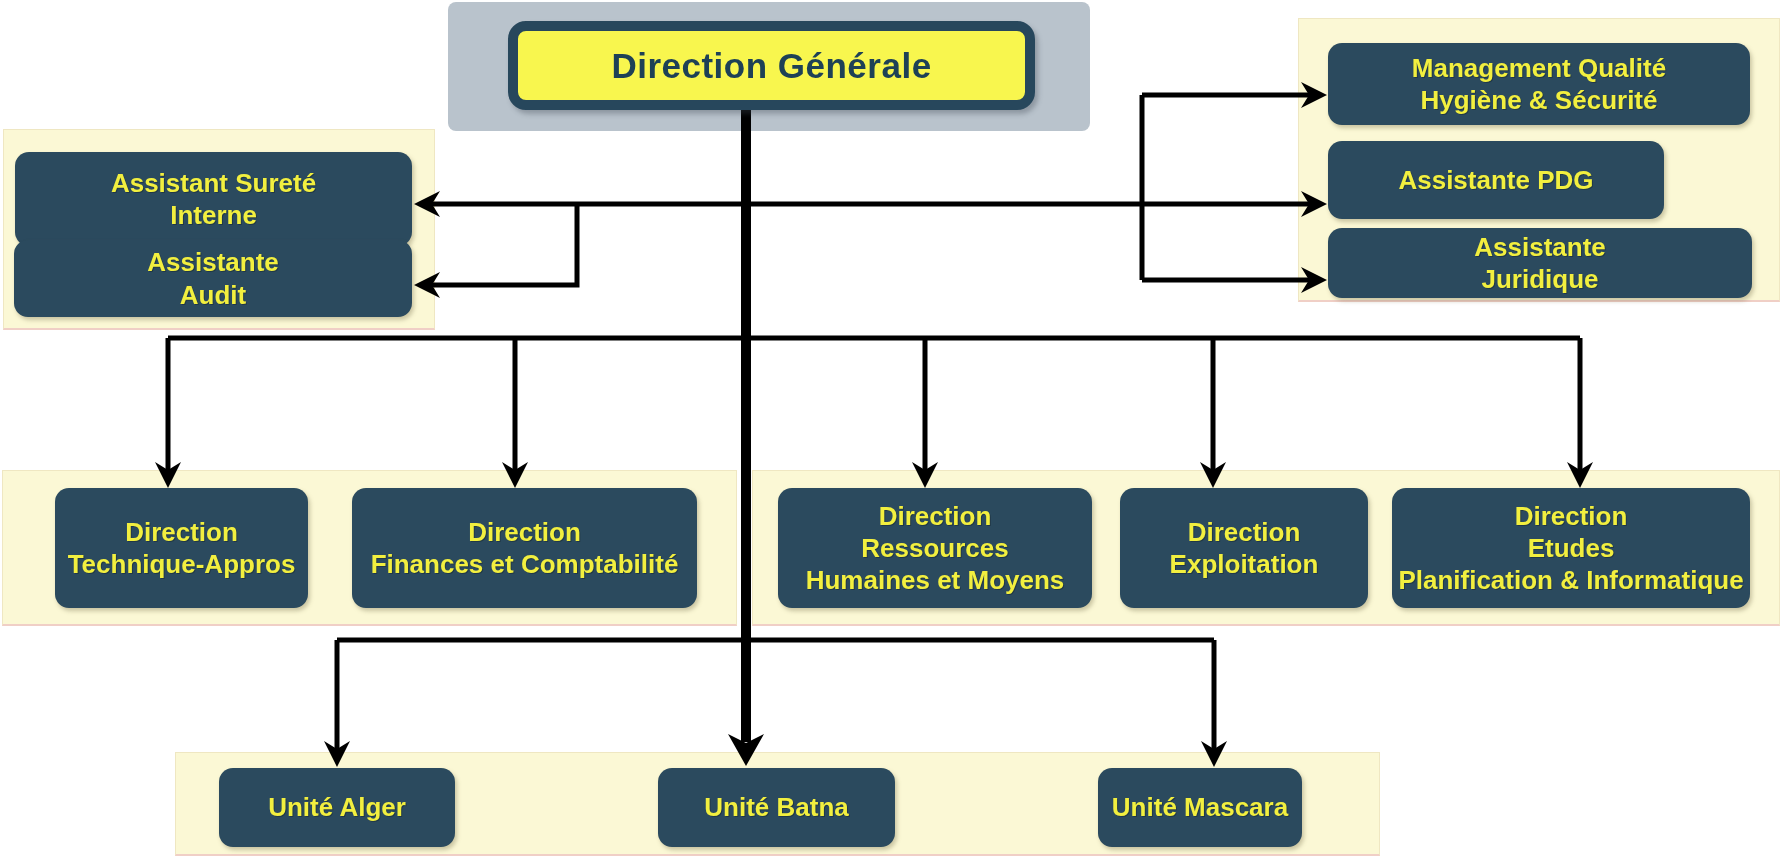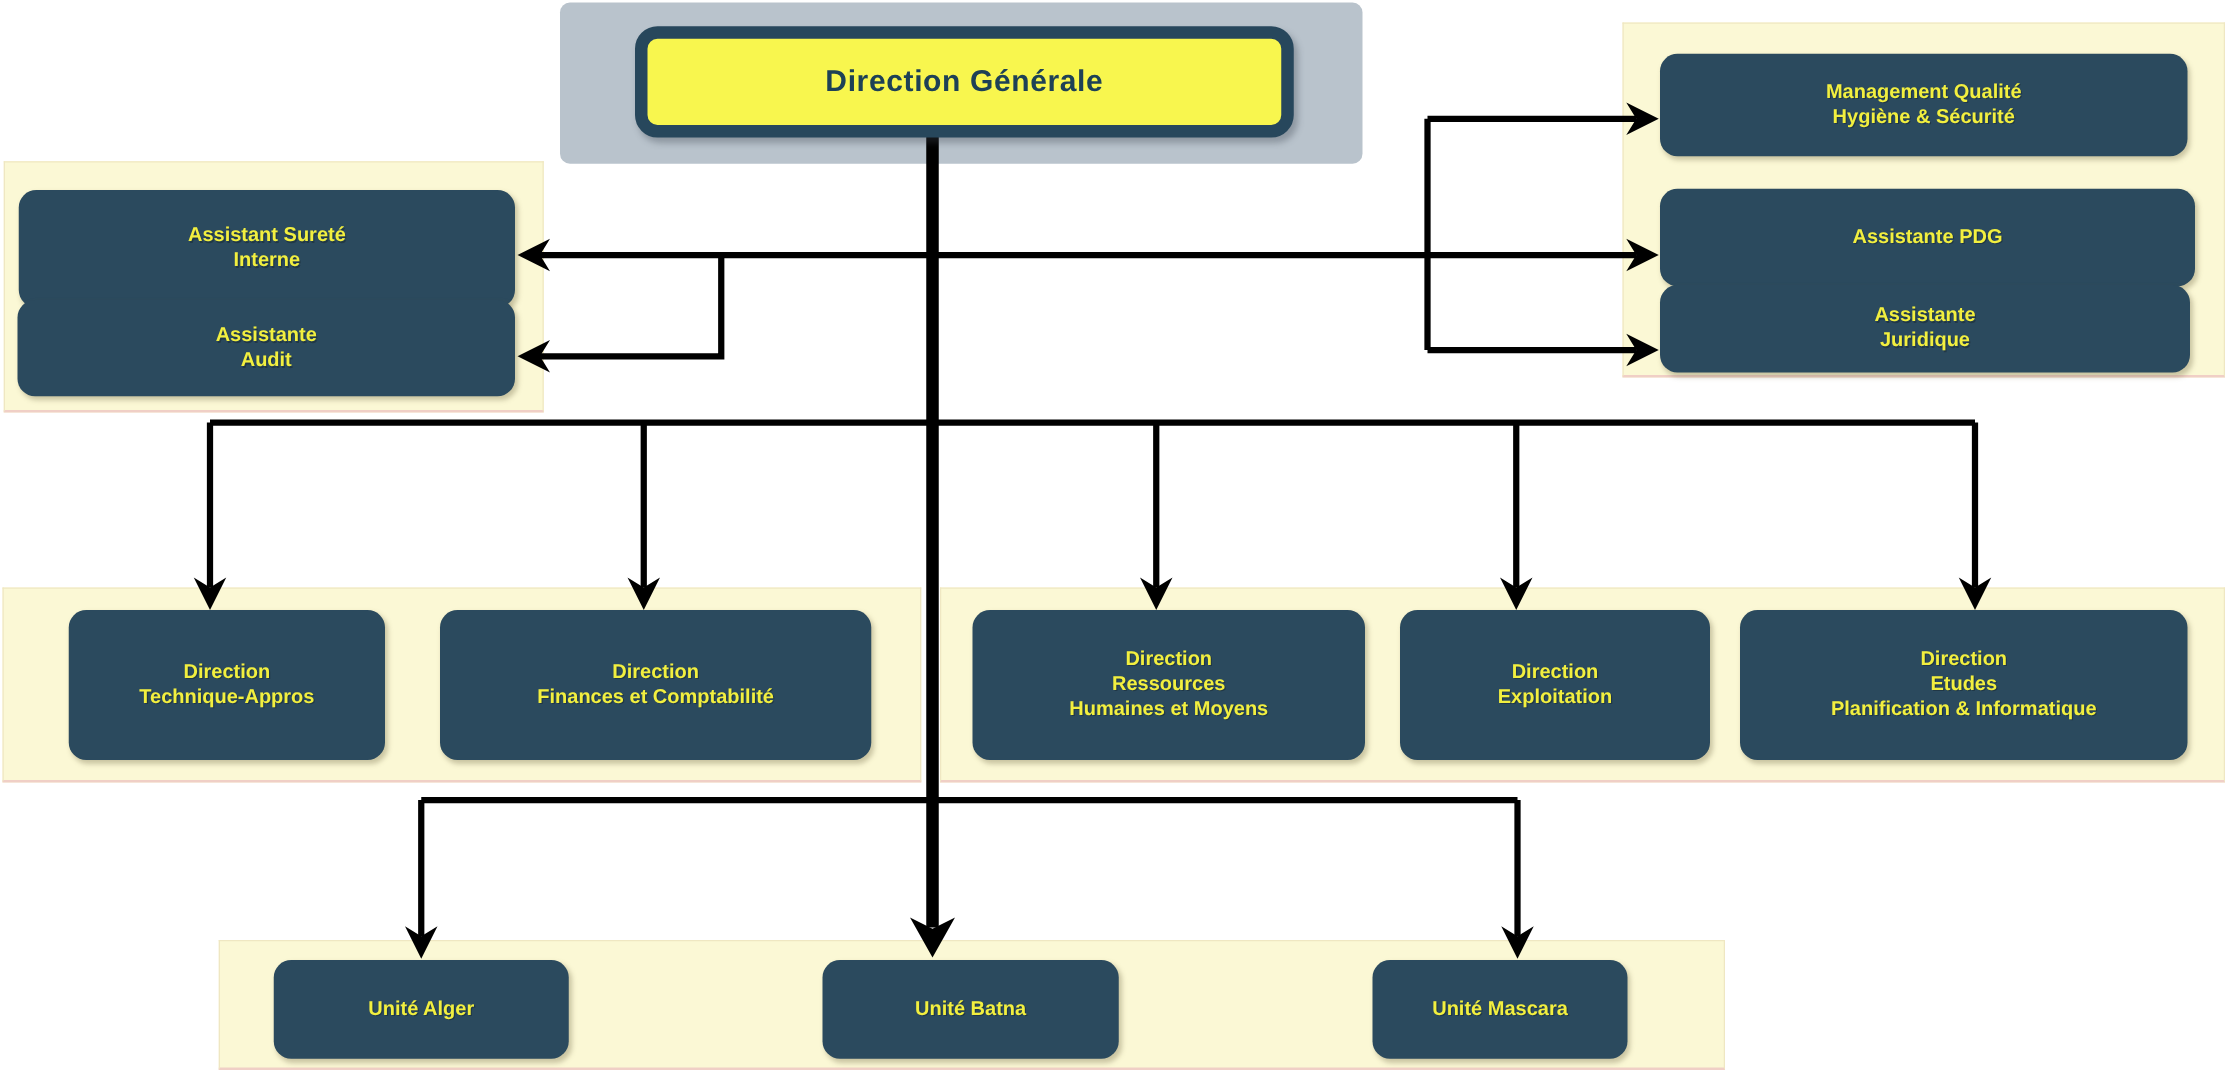--- a/index.html
+++ b/index.html
@@ -38,42 +38,42 @@
   }
 
   
   .node {
     position: absolute; z-index: 10;
     display: flex; align-items: center; justify-content: center;
     text-align: center;
     background: #2b4a5e;
     color: #f2ef3f;
     font-weight: 700;
-    font-size: 16px;
+    font-size: 26px;
     line-height: 1.24;
     border-radius: 14px;
     white-space: pre-line;
     box-shadow: 2px 3px 4px rgba(110, 100, 65, 0.35);
     text-shadow: 1px 1px 0 rgba(0,0,0,0.25);
   }
   .root-node {
     left: 508px; top: 21px; width: 527px; height: 89px;
     background: #f8f64e;
     border: 10px solid #27475c;
     border-radius: 18px;
     color: #1e4156;
-    font-size: 24px;
+    font-size: 35px;
     letter-spacing: 0.5px;
     box-shadow: 3px 4px 5px rgba(60,70,80,0.35);
     text-shadow: none;
   }
   .n-surete { left: 15px;   top: 152px; width: 397px; height: 94px; }
   .n-audit  { left: 14px;   top: 240px; width: 398px; height: 77px; }
   .n-mq     { left: 1328px; top: 43px;  width: 422px; height: 82px; }
-  .n-pdg    { left: 1328px; top: 151px; width: 428px; height: 78px; }
+  .n-pdg    { left: 1328px; top: 141px; width: 336px; height: 78px; }
   .n-jur    { left: 1328px; top: 228px; width: 424px; height: 70px; }
   .n-d1     { left: 55px;   top: 488px; width: 253px; height: 120px; }
   .n-d2     { left: 352px;  top: 488px; width: 345px; height: 120px; }
   .n-d3     { left: 778px;  top: 488px; width: 314px; height: 120px; }
   .n-d4     { left: 1120px; top: 488px; width: 248px; height: 120px; }
   .n-d5     { left: 1392px; top: 488px; width: 358px; height: 120px; }
   .n-u1     { left: 219px;  top: 768px; width: 236px; height: 79px; }
   .n-u2     { left: 658px;  top: 768px; width: 237px; height: 79px; }
   .n-u3     { left: 1098px; top: 768px; width: 204px; height: 79px; }
 </style>

